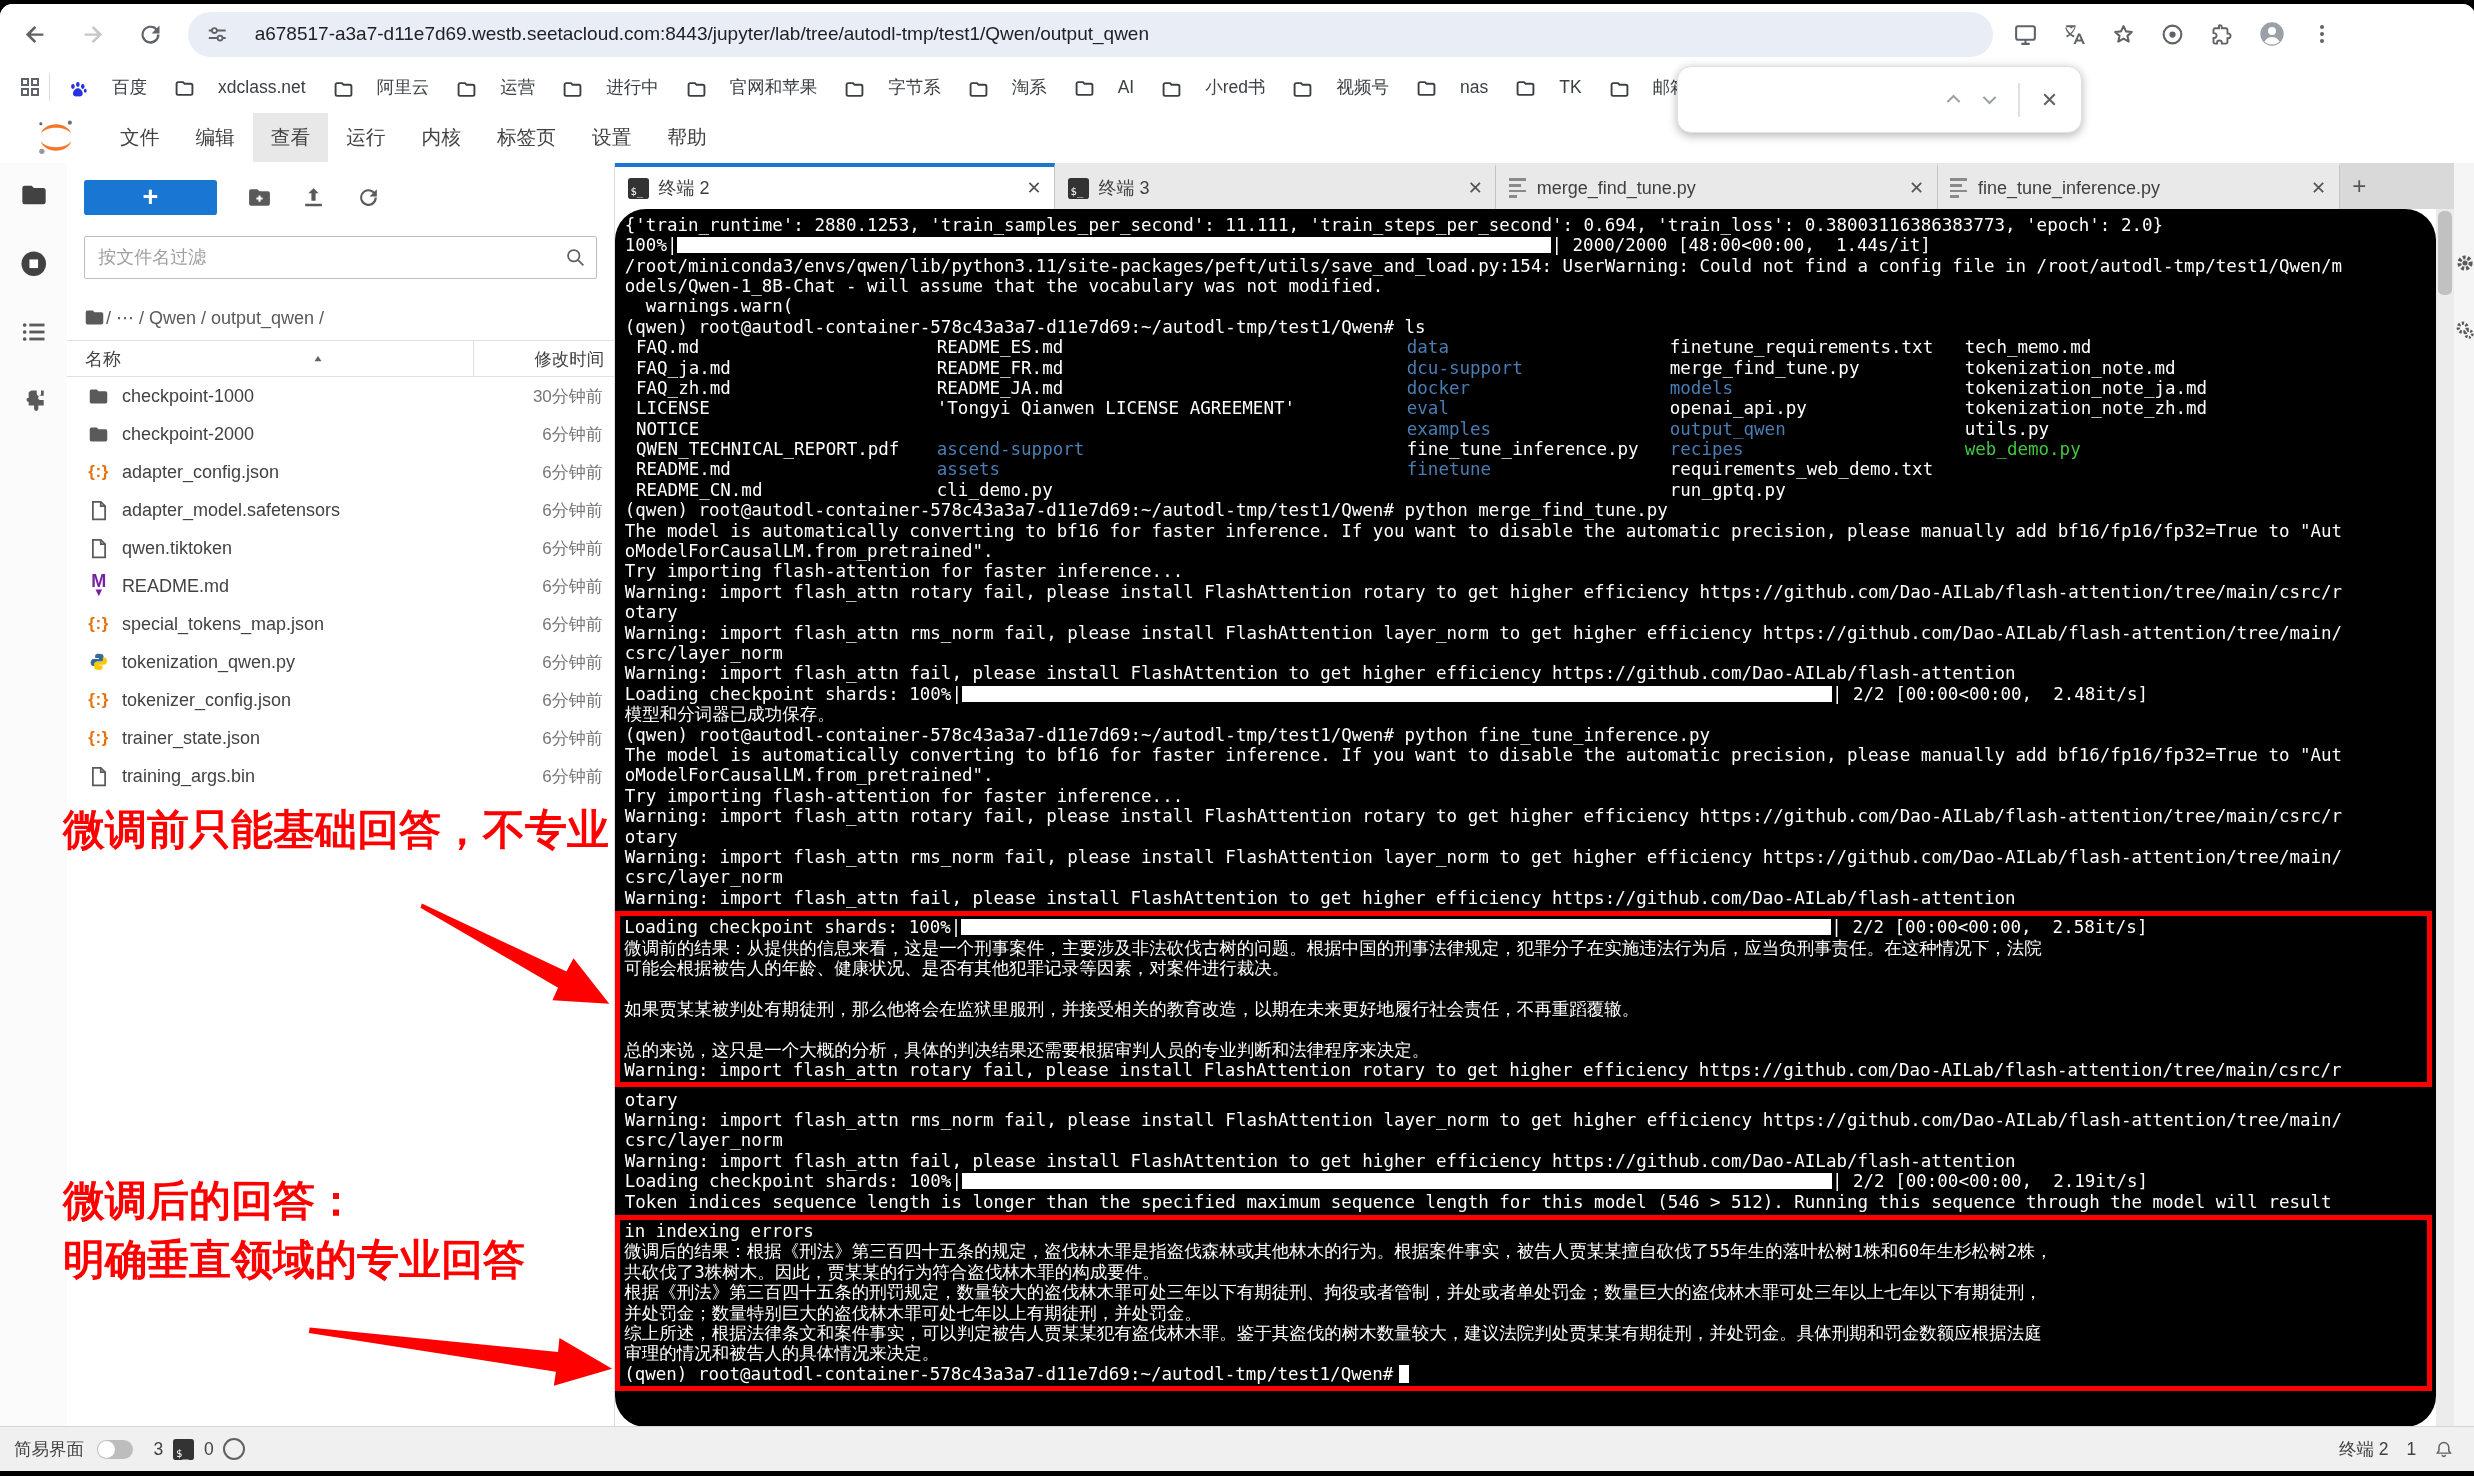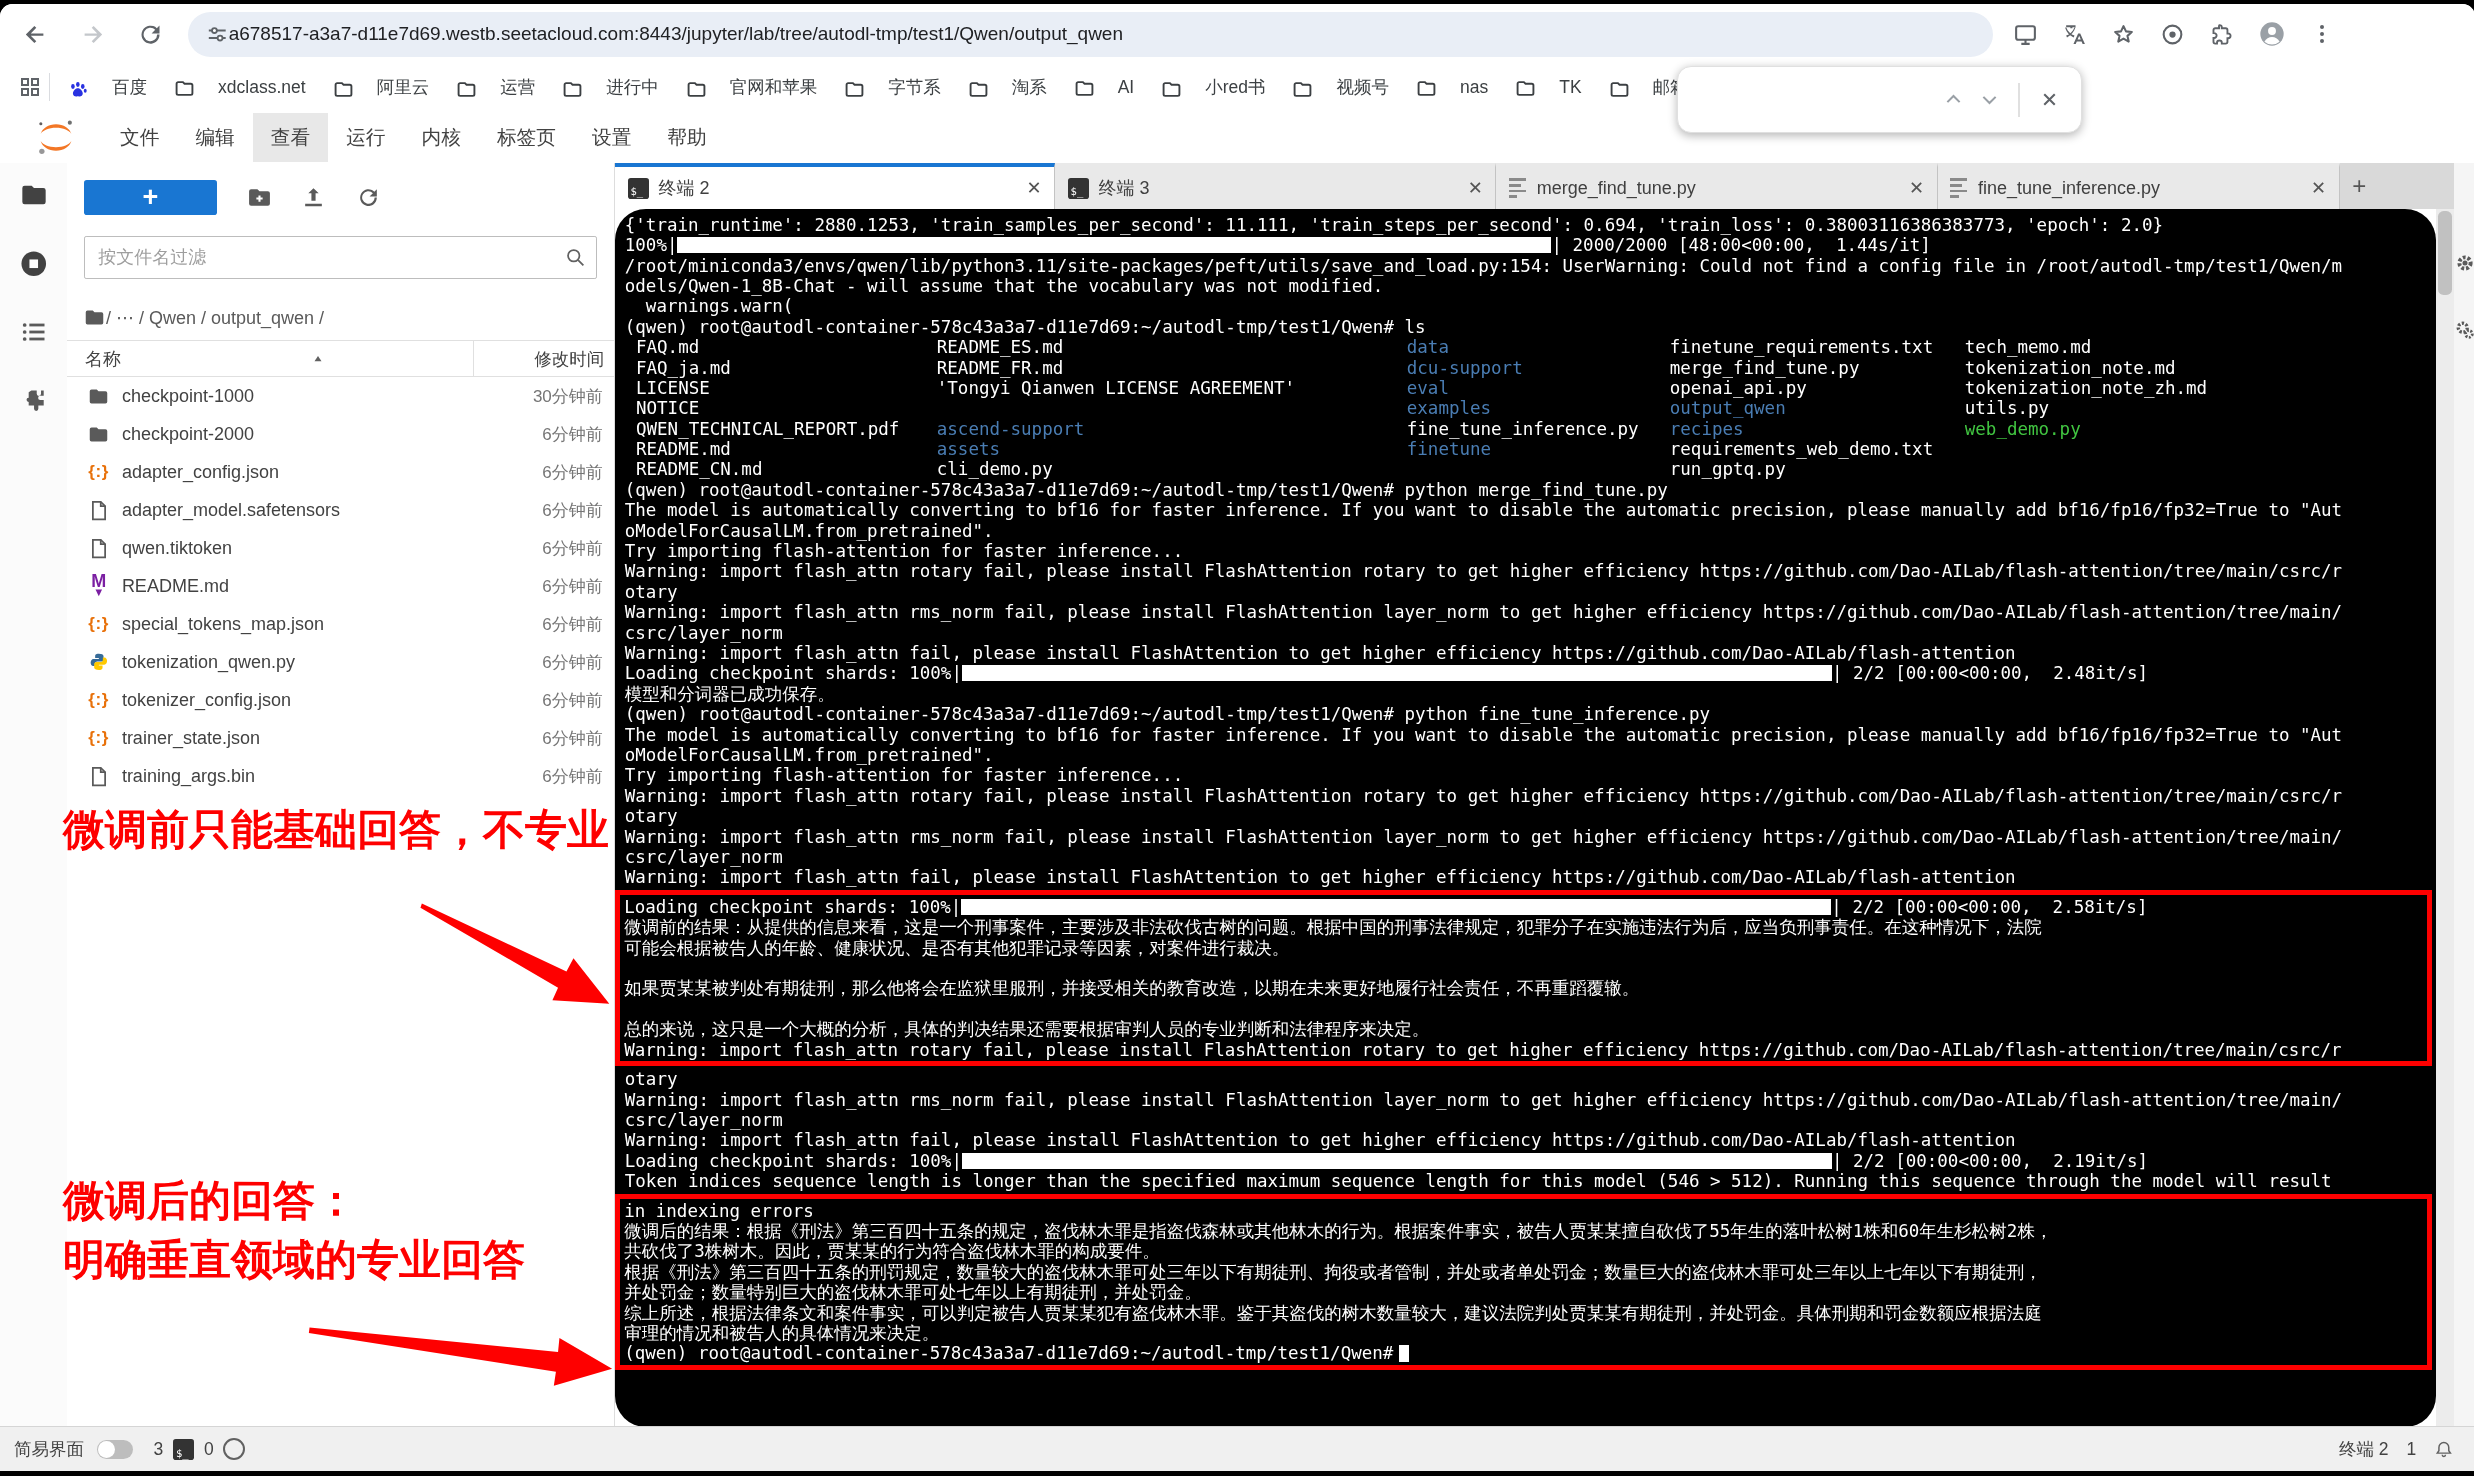--- a/index.html
+++ b/index.html
@@ -3,21 +3,21 @@
 <meta charset="utf-8">
 <style>
   html,body{margin:0;padding:0;background:#000;font-family:"Liberation Sans","DejaVu Sans",sans-serif;}
   #root{position:relative;width:2475px;height:1477px;background:#000;overflow:hidden;}
   .browser{position:absolute;left:0;top:4.2px;right:0;bottom:5.6px;background:#fff;border-radius:12.6px 12.6px 0 0;overflow:hidden;}
 
   
   .navrow{position:absolute;left:0;top:0;right:0;height:60px;background:#fff;display:flex;align-items:center;}
   .navbtn{width:45px;height:45px;margin-left:12.6px;display:flex;align-items:center;justify-content:center;border-radius:50%;}
   .omnibox{flex:0 0 auto;width:1769px;height:45px;margin-left:15.4px;background:#e9eef6;border-radius:24px;display:flex;align-items:center;padding:0 18px;}
-  .omnibox .url{font-size:19px;color:#202124;margin-left:0;white-space:nowrap;overflow:hidden;}
+  .omnibox .url{font-size:19px;color:#202124;margin-left:26px;white-space:nowrap;overflow:hidden;}
   .tb-icons{display:flex;align-items:center;margin-left:19.7px;gap:24px;}
 
   
   .bmrow{position:absolute;left:0;top:60px;right:0;height:46px;background:#fff;display:flex;align-items:center;}
   .bm{display:flex;align-items:flex-end;gap:24px;margin-right:28px;font-size:17.5px;color:#3c4043;white-space:nowrap;}
   .bm svg{display:block;}
   .bm-sep{width:1.4px;height:28px;background:#dadce0;margin:0 18px 0 7px;}
 
   
   .findbar{position:absolute;left:1677px;top:62px;width:375px;height:65px;background:#fff;border:0.7px solid #e0e0e0;border-radius:14px;box-shadow:0 2.8px 9.8px rgba(0,0,0,.28);display:flex;align-items:center;justify-content:flex-end;padding:0 14px;z-index:30;}
@@ -568,20 +568,27 @@
               <span class="dirb" style="width: 263px;">data</span>
               <span style="width: 295px;">finetune_requirements.txt</span>
               <span>tech_memo.md</span>
             </div>
             <div class="lsrow">
               <span style="width: 312px; padding-left: 11.2px; box-sizing: border-box;">FAQ_ja.md</span>
               <span style="width: 470px;">README_FR.md</span>
               <span class="dirb" style="width: 263px;">dcu-support</span>
               <span style="width: 295px;">merge_find_tune.py</span>
               <span>tokenization_note.md</span>
+            </div>
+            <div class="lsrow">
+              <span style="width: 312px; padding-left: 11.2px; box-sizing: border-box;">FAQ_zh.md</span>
+              <span style="width: 470px;">README_JA.md</span>
+              <span class="dirb" style="width: 263px;">docker</span>
+              <span class="dirb" style="width: 295px;">models</span>
+              <span>tokenization_note_ja.md</span>
             </div>
             <div class="lsrow">
               <span style="width: 312px; padding-left: 11.2px; box-sizing: border-box;">LICENSE</span>
               <span style="width: 470px;">'Tongyi Qianwen LICENSE AGREEMENT'</span>
               <span class="dirb" style="width: 263px;">eval</span>
               <span style="width: 295px;">openai_api.py</span>
               <span>tokenization_note_zh.md</span>
             </div>
             <div class="lsrow">
               <span style="width: 312px; padding-left: 11.2px; box-sizing: border-box;">NOTICE</span>

